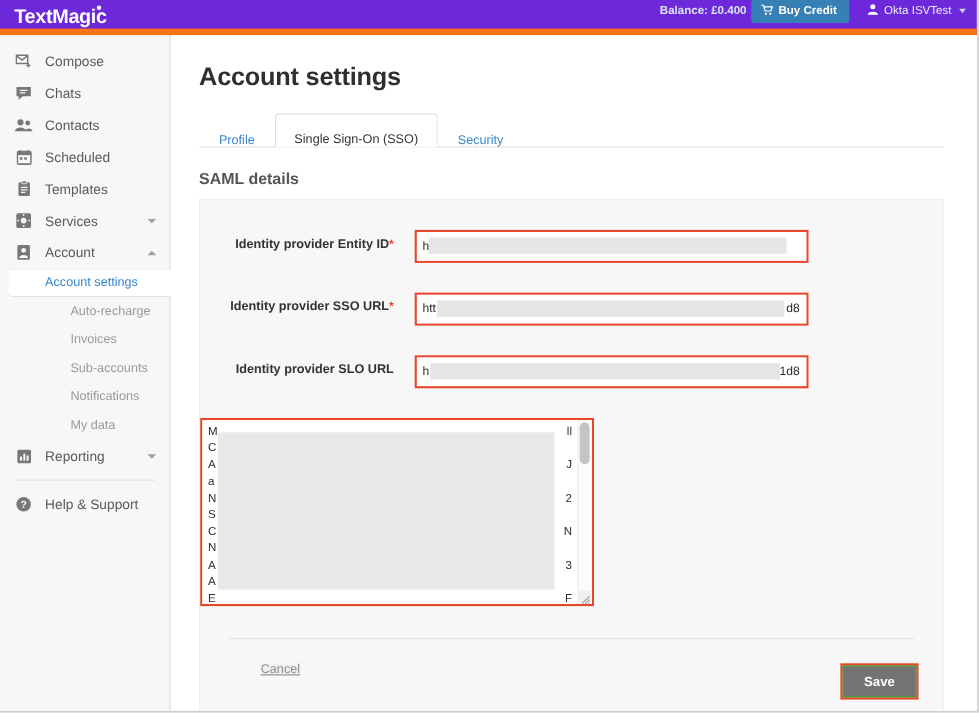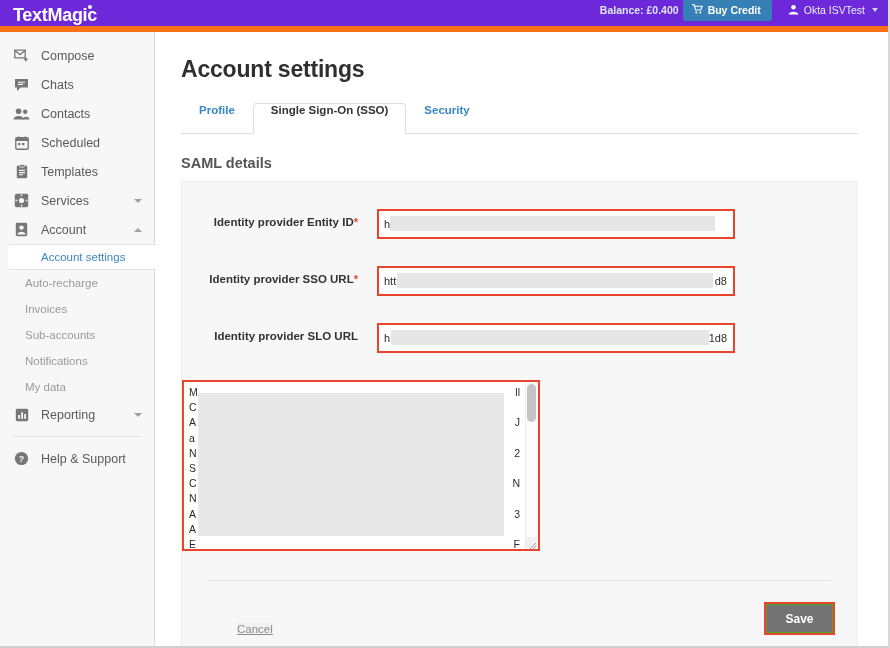--- a/index.html
+++ b/index.html
@@ -115,21 +115,21 @@
     width: 0; height: 0;
     border-left: 4px solid transparent;
     border-right: 4px solid transparent;
   }
   .caret.down { border-top: 4.5px solid #a0a0a0; }
   .caret.up   { border-bottom: 4.5px solid #a0a0a0; }
 
   .sub-item {
     display: flex; align-items: center;
     height: 26px;
-    padding-left: 25px;
+    padding-left: 64px;
     font-size: 11.5px;
     color: #9a9a9a;
     cursor: pointer;
   }
   .sub-item.active {
     background: #ffffff;
     color: #3a87c8;
     border-top: 1px solid #e2e2e2;
     border-bottom: 1px solid #e2e2e2;
     border-top-left-radius: 4px;
@@ -165,25 +165,25 @@
   .tabs {
     margin: 20px 0 0 25px;
     display: flex;
     align-items: flex-end;
     height: 31px;
     border-bottom: 1px solid #dedede;
     width: 677px;
   }
   .tab {
     font-size: 11.5px;
-    font-weight: bold;
+    font-weight: normal;
     color: #3a87c8;
     padding: 0 17px;
     height: 31px;
-    display: flex; align-items: flex-start;
+    display: flex; align-items: flex-end;
     cursor: pointer;
     border: 1px solid transparent;
     border-bottom: none;
     position: relative;
     top: 1px;
   }
   .tab.active {
     color: #333333;
     background: #ffffff;
     border: 1px solid #dedede;
@@ -309,21 +309,21 @@
     background: #f0f0f0;
   }
 
   .divider {
     margin: 29px 26px 0 26px;
     height: 1px;
     background: #e4e4e4;
   }
   .footer {
     display: flex;
-    align-items: flex-end;
+    align-items: flex-start;
     margin: 22px 0 0 0;
     padding: 0 22px 0 0;
     height: 32px;
   }
   .cancel-link {
     margin-left: 55px;
     font-size: 11.5px;
     color: #8d8d8d;
     text-decoration: underline;
     background: #f1f1f1;

